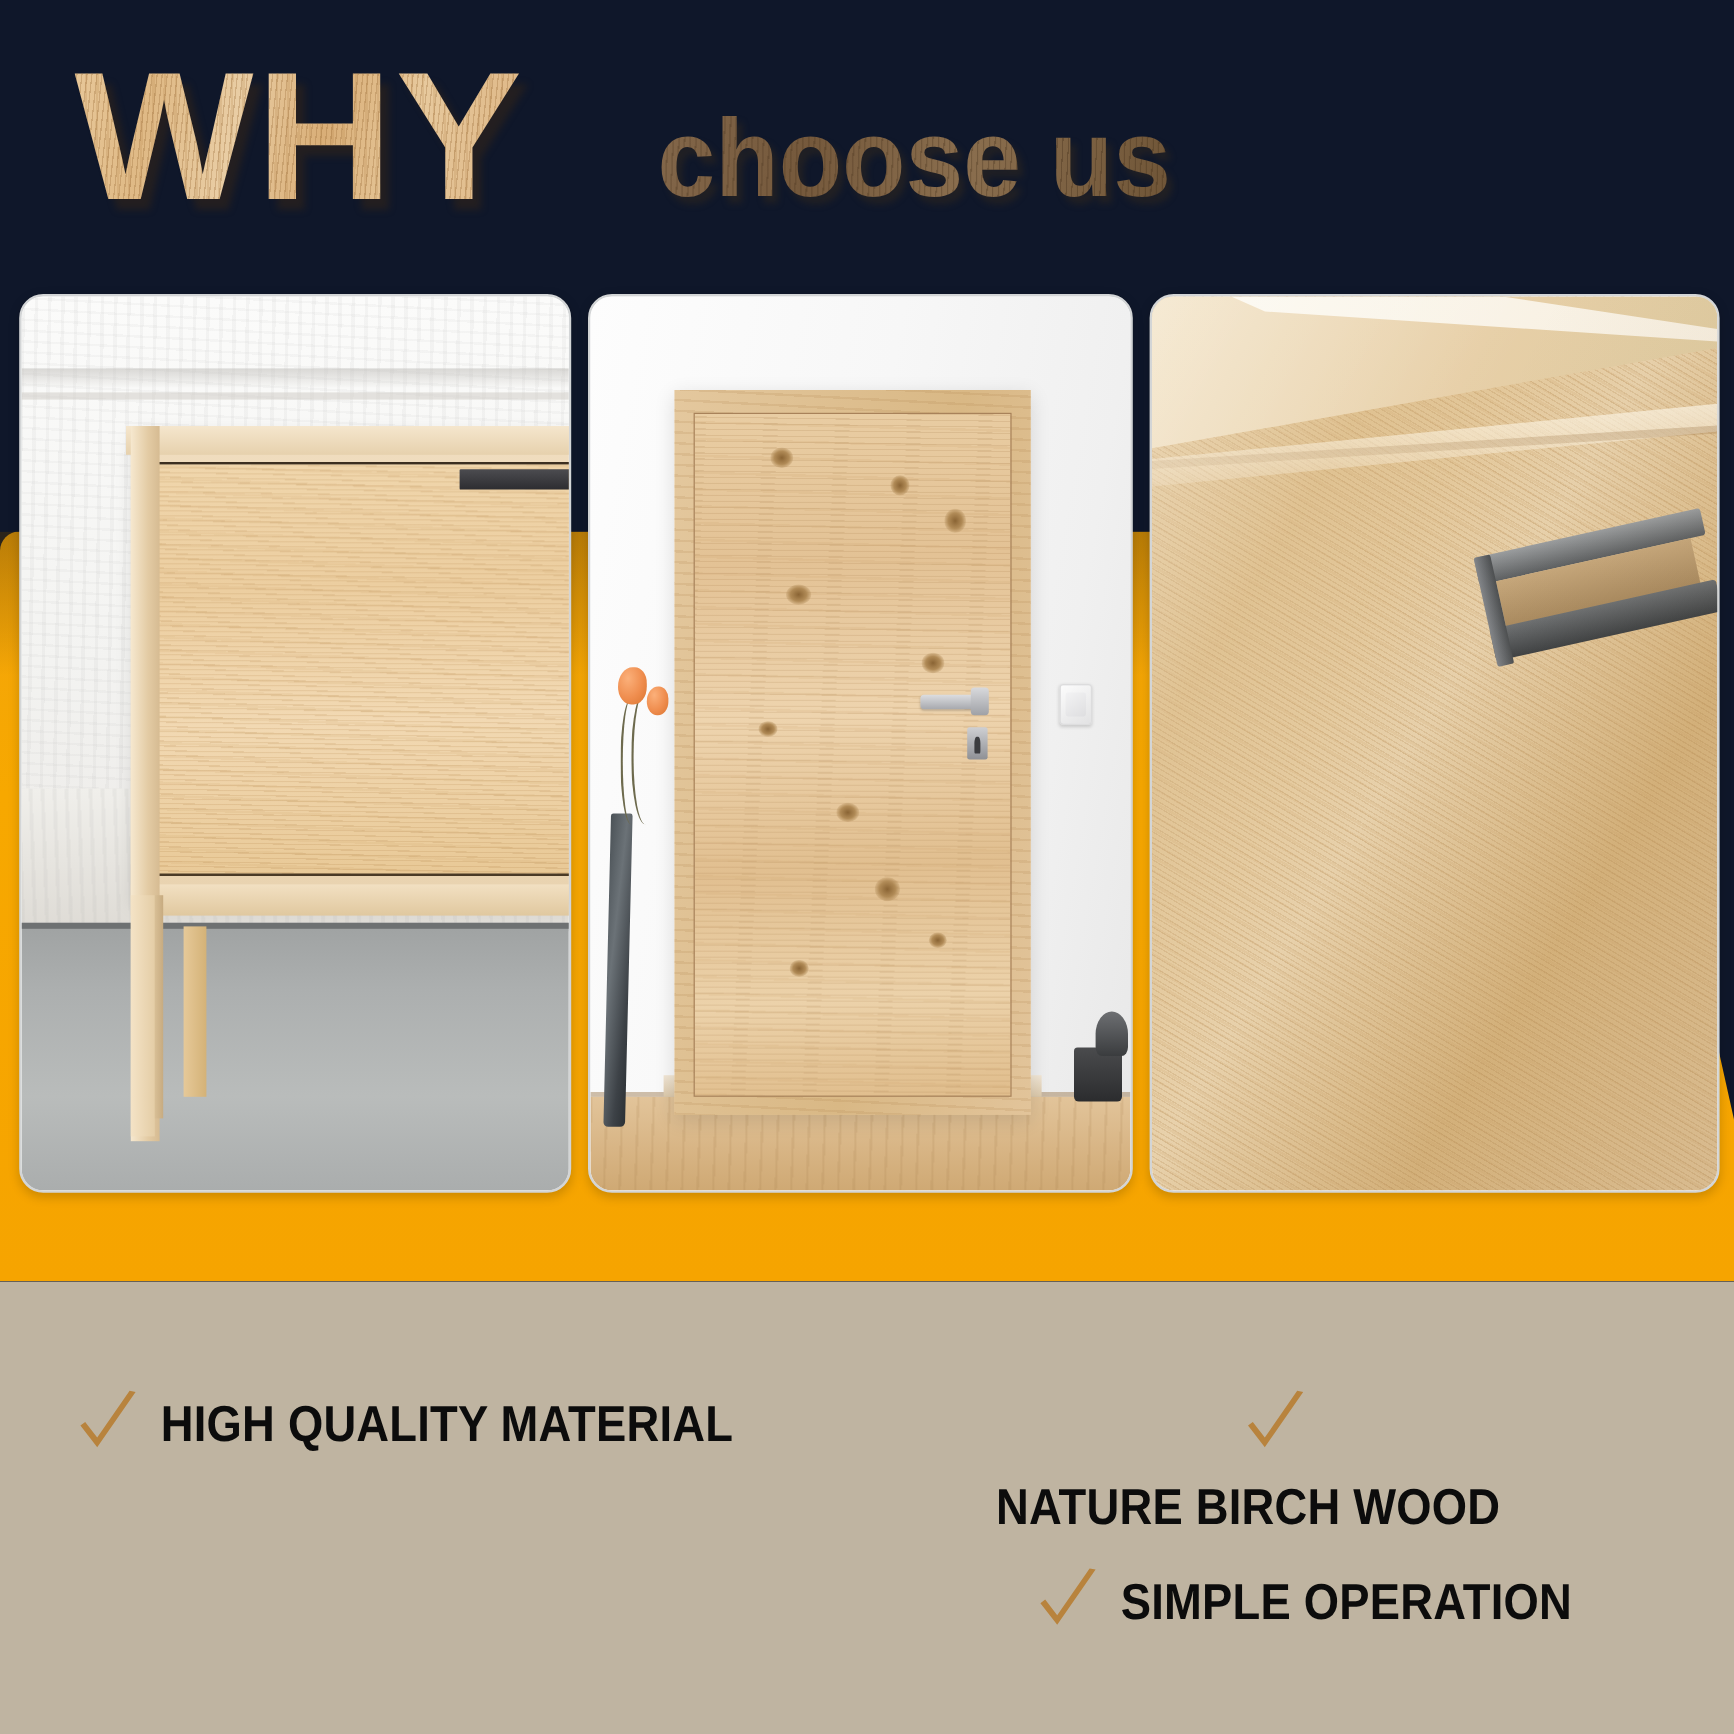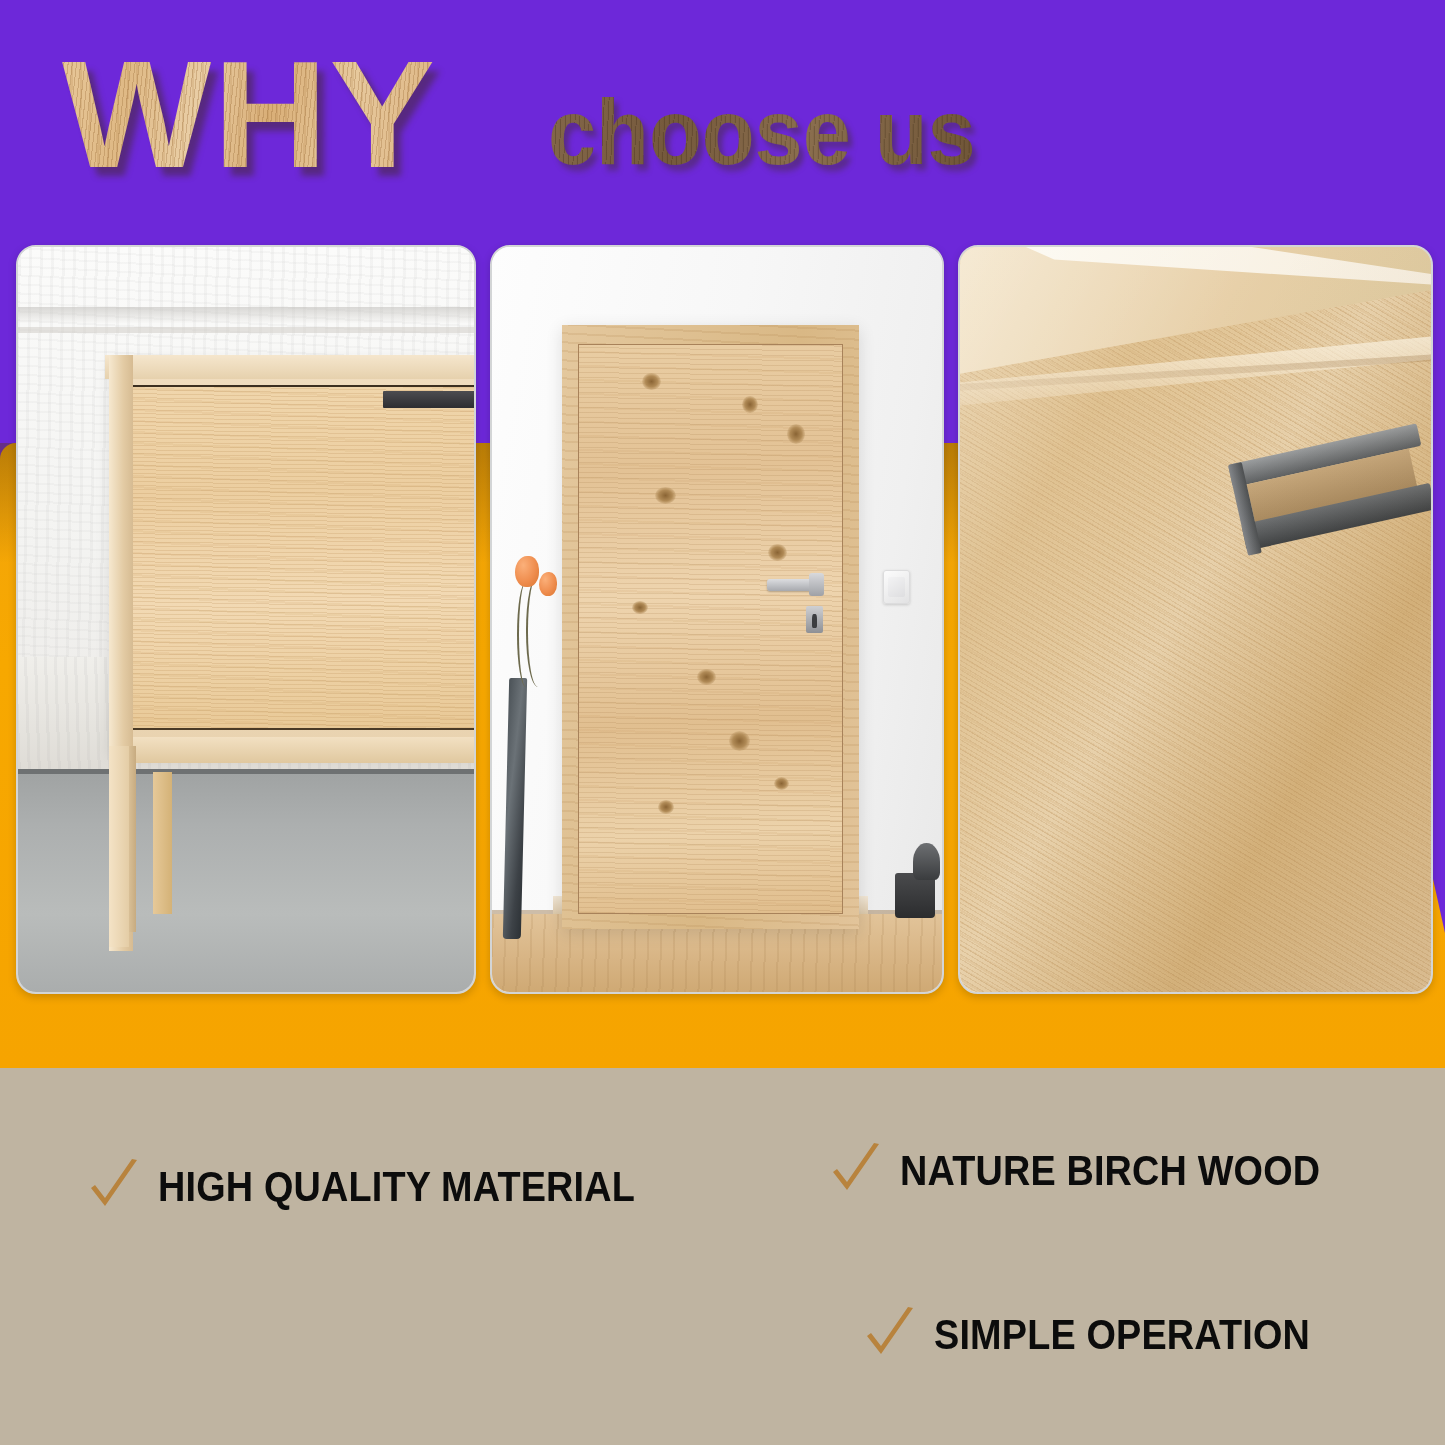--- a/index.html
+++ b/index.html
@@ -2,21 +2,21 @@
 <html><head>
 <meta charset="utf-8">
 <style>
   html,body{margin:0;padding:0;}
   body{
     width:1445px;height:1445px;
     background:#ffffff;
     font-family:"Liberation Sans", sans-serif;
     overflow:hidden;
   }
-  .page{position:relative;width:1445px;height:1445px;overflow:hidden;background:#6d28d9;}
+  .page{position:relative;width:1445px;height:1445px;overflow:hidden;background:#0f172a;}
 
   
   .header{position:absolute;left:0;top:0;width:1445px;height:215px;}
   .title-why{
     position:absolute;left:62px;top:38px;
     font-size:152px;line-height:152px;
     font-weight:700;letter-spacing:2px;
     font-family:"Liberation Sans", sans-serif;
     transform:scaleX(1.04);transform-origin:left top;
     background-image:
@@ -204,22 +204,22 @@
     background:linear-gradient(180deg,#c7a87c,#a98a5f);}
   .c3-sheen{position:absolute;inset:0;
     background:linear-gradient(118deg,rgba(255,255,255,.22) 0%,rgba(255,255,255,0) 38%,rgba(120,86,46,.10) 100%);}
 
   
   .features{
     position:absolute;left:0;top:1068px;width:1445px;height:377px;
     background:#bfb4a1;
   }
   .feat{position:absolute;display:flex;align-items:center;gap:18px;}
-  .f-0{left:88px;top:90px;justify-content:flex-end;}
-  .f-1{left:830px;top:74px;}
+  .f-0{left:64px;top:90px;justify-content:flex-end;}
+  .f-1{left:830px;top:90px;flex-direction:column;}
   .f-2{left:72px;top:238px;}
   .f-3{left:864px;top:238px;}
   .check{
     position:relative;width:52px;height:58px;flex:0 0 52px;
   }
   .check svg{display:block;width:52px;height:58px;}
   .feat-label{
     font-family:"Liberation Sans", sans-serif;
     font-weight:700;font-size:42px;line-height:44px;
     color:#0c0c0c;letter-spacing:.2px;

